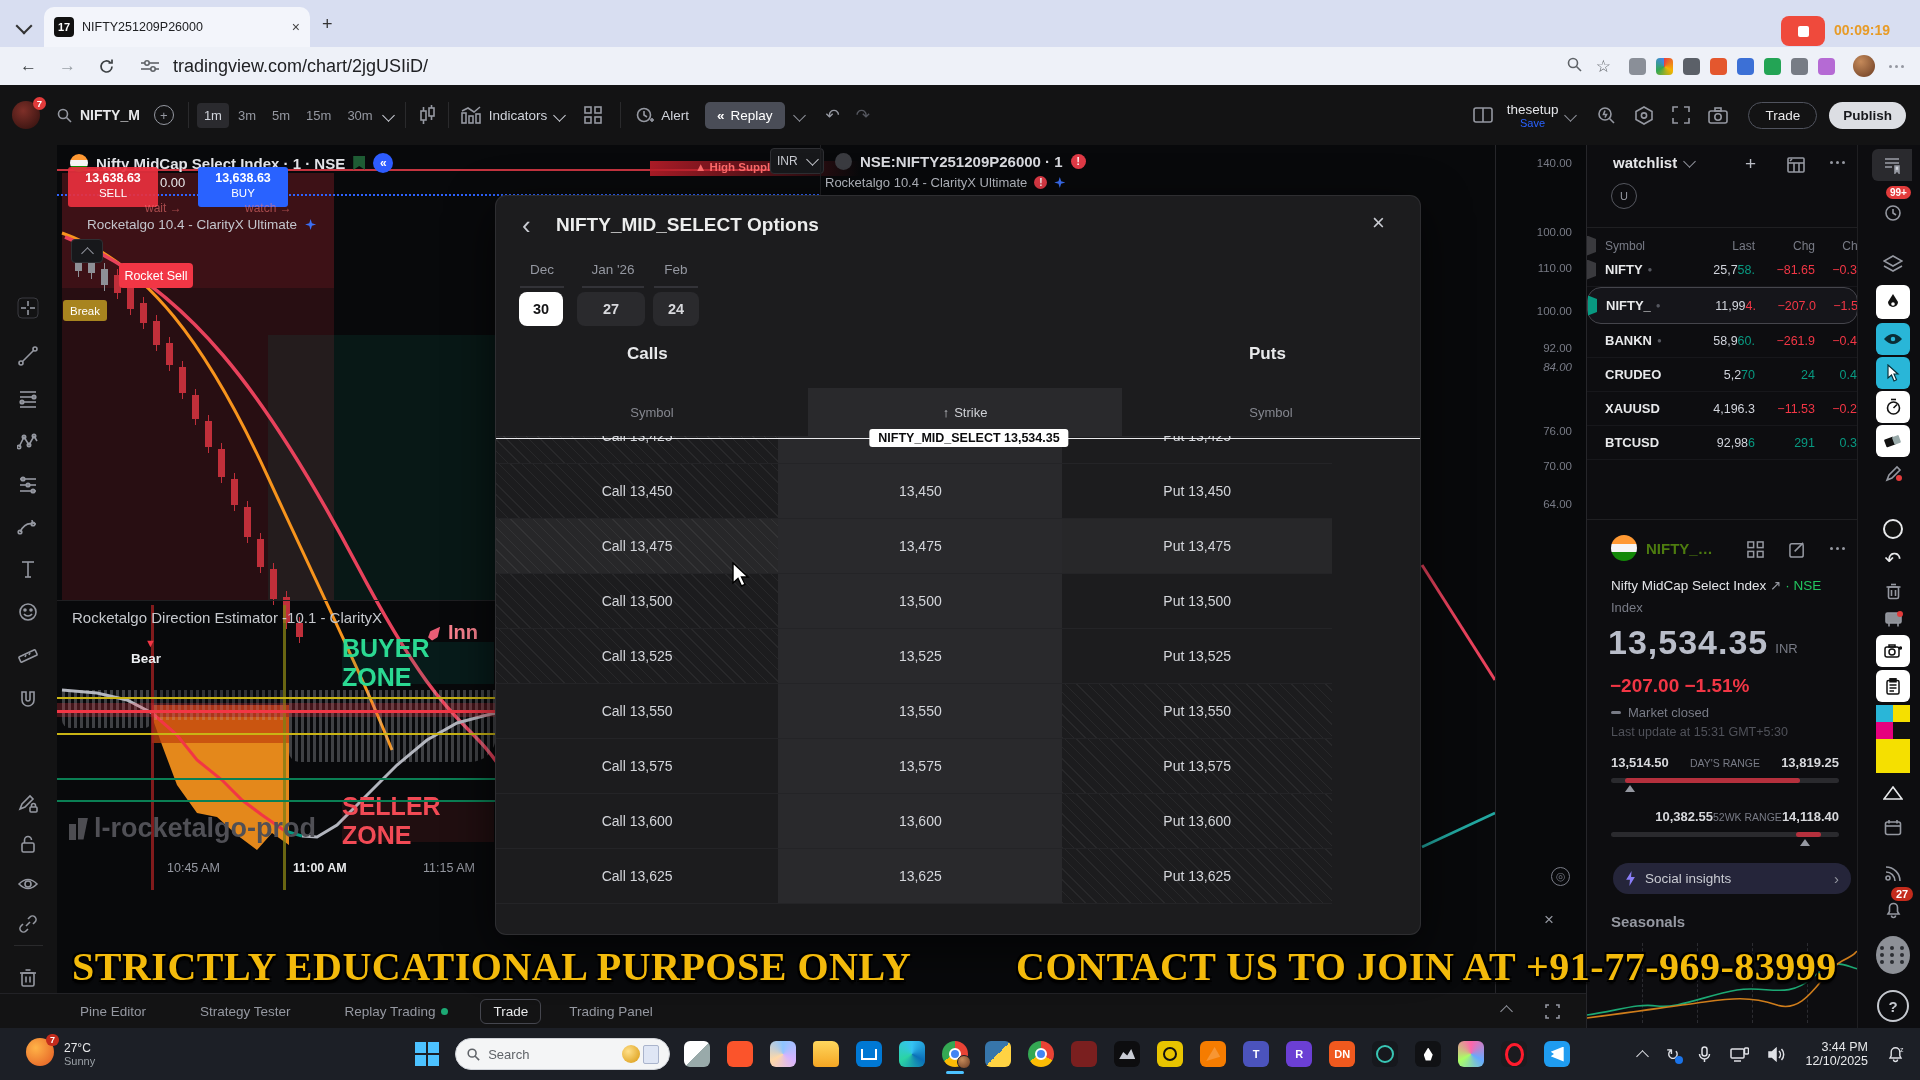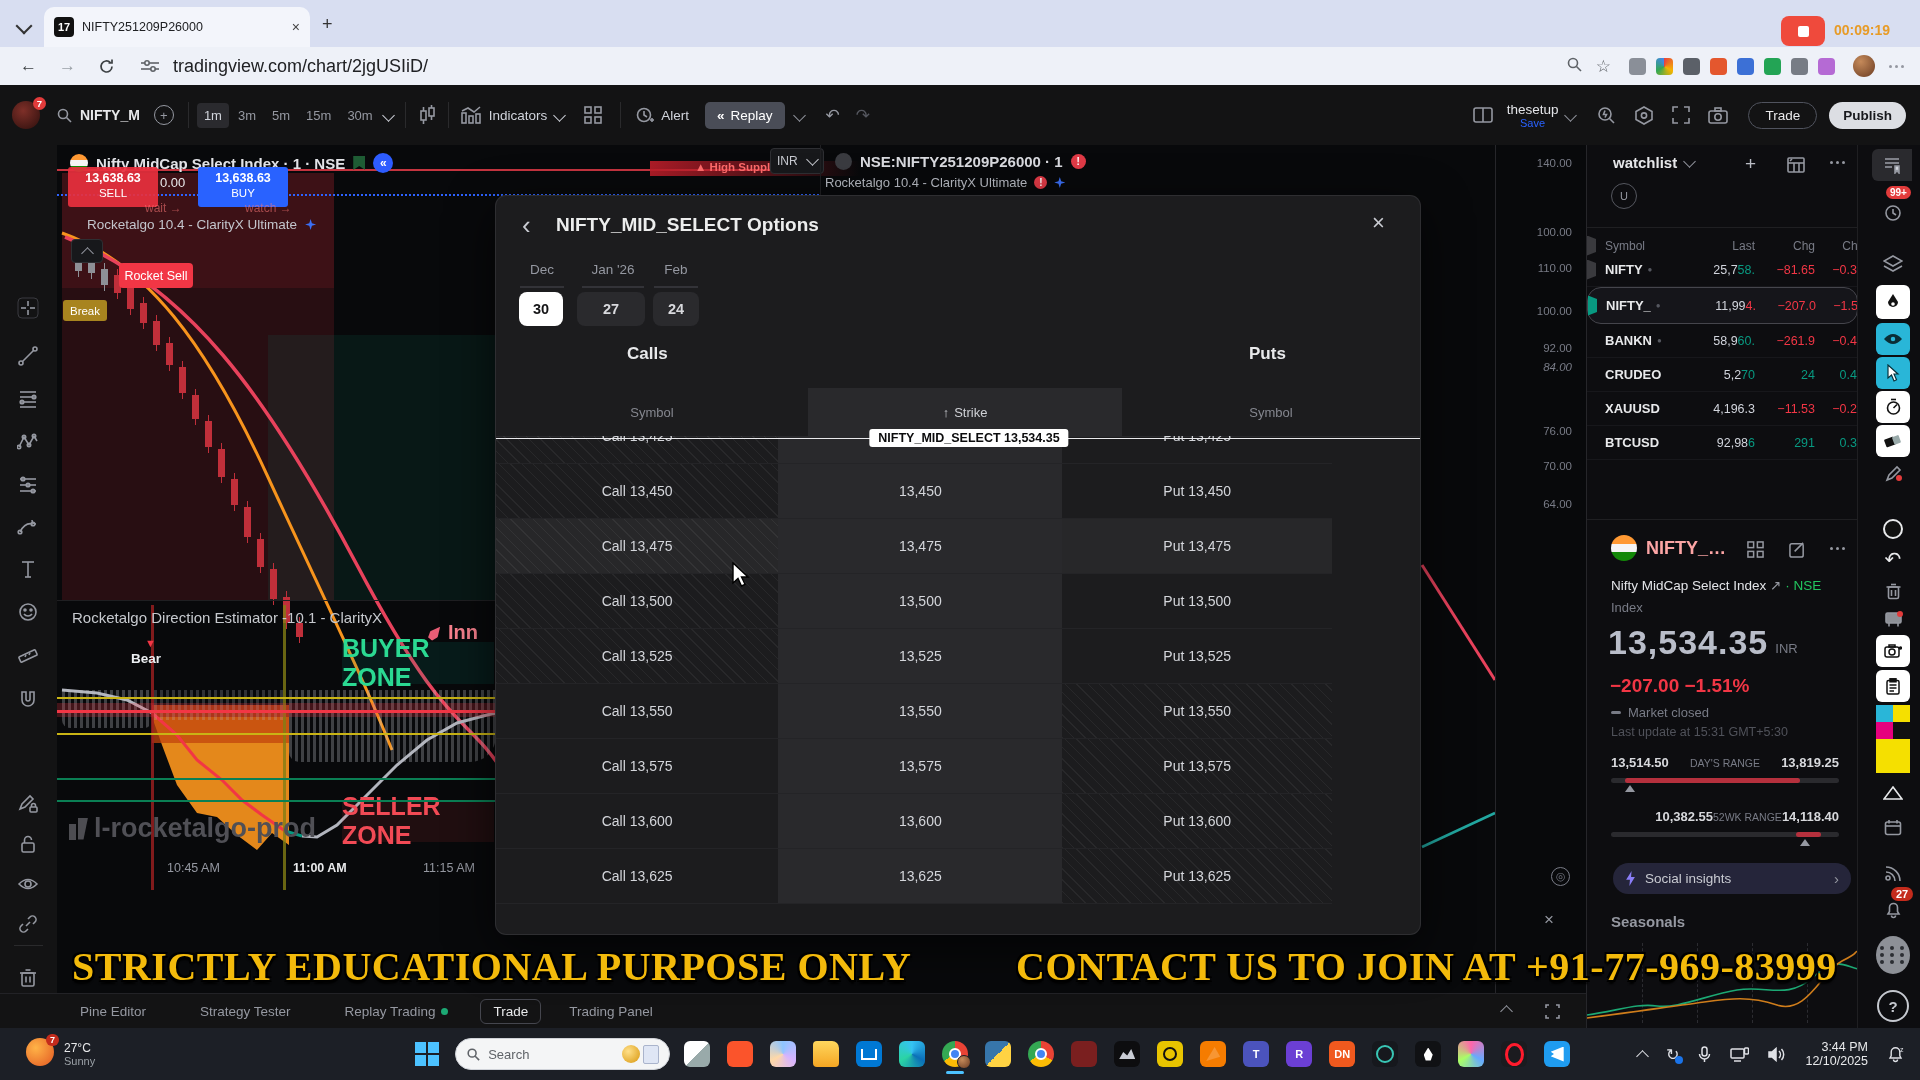--- a/index.html
+++ b/index.html
@@ -750,21 +750,21 @@
           </span>
           <span class="num"><span>92,98</span><span class="up">6</span></span>
           <span class="num up">291</span>
           <span class="num up" style="padding-right:6px;">0.31%</span>
         </div>
       </div>
     <div class="abs" style="left:0;top:374px;width:271px;height:1px;background:#1f1f22;"></div>
 
     <div class="abs flex" style="left:24px;top:390px;gap:9px;">
       <span style="width:26px;height:26px;border-radius:50%;background:linear-gradient(180deg,#ff9933 33%,#f5f5f5 33% 66%,#138808 66%);"></span>
-      <span style="font-size:18px;font-weight:bold;color:#fca5a5;">NIFTY_…</span>
+      <span style="font-size:15px;font-weight:bold;color:#4d7c0f;">NIFTY_…</span>
     </div>
     <svg class="abs" style="left:160px;top:396px;" width="17" height="17" viewBox="0 0 18 18">
         <g class="ico">
           <rect x="1" y="1" width="6" height="6"></rect>
           <rect x="11" y="1" width="6" height="6"></rect>
           <rect x="1" y="11" width="6" height="6"></rect>
           <rect x="11" y="11" width="6" height="6"></rect>
         </g>
       </svg>
     <svg class="abs" style="left:202px;top:396px;" width="17" height="17" viewBox="0 0 18 18">

